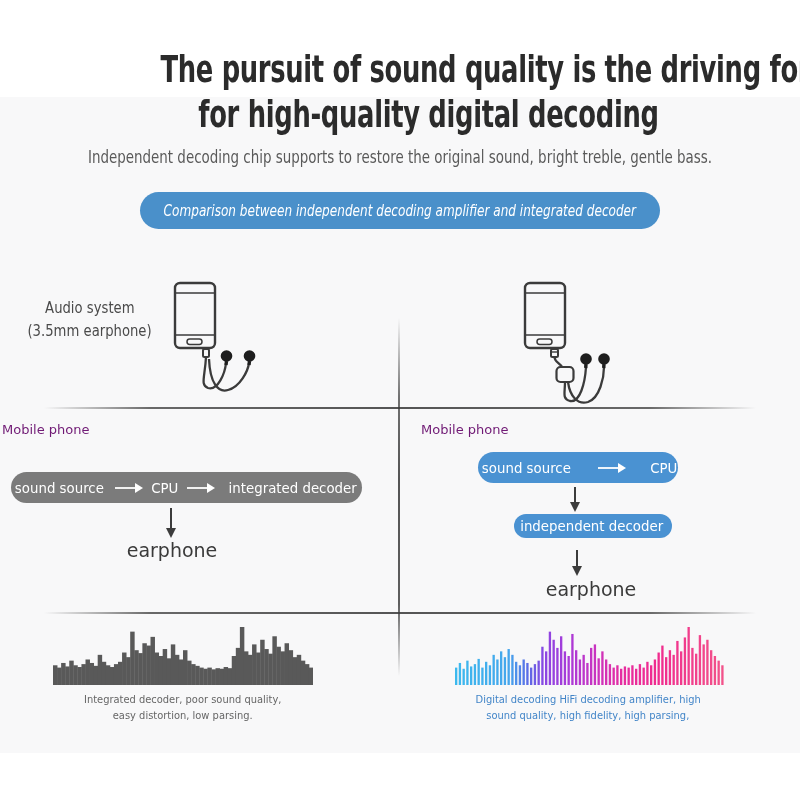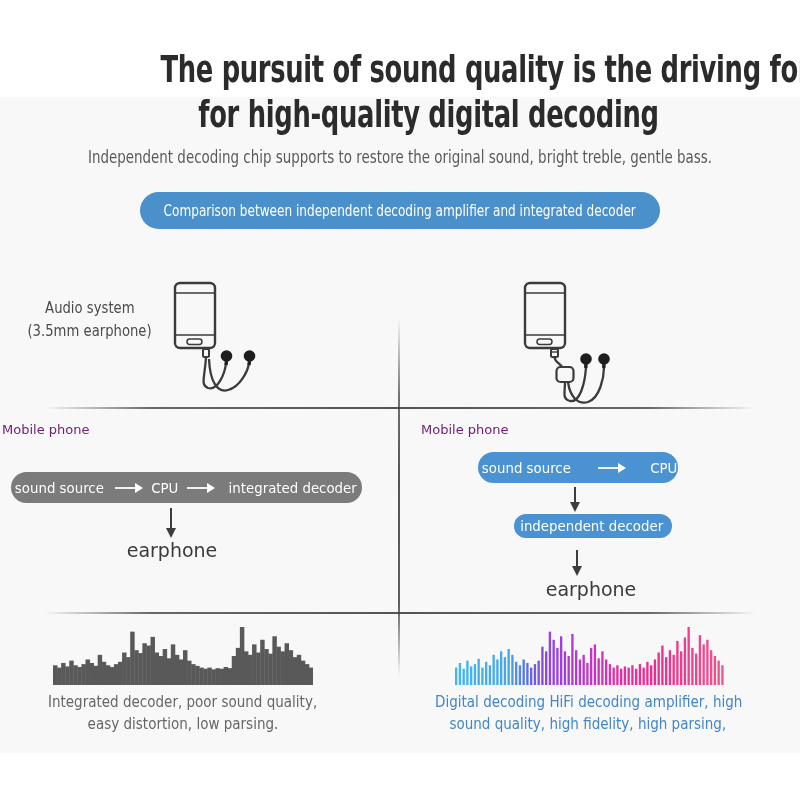--- a/index.html
+++ b/index.html
@@ -10,41 +10,41 @@
   .bg-band{position:absolute;left:0;top:97px;width:800px;height:656px;background:#f8f8f9;}
   .cond{display:inline-block;white-space:nowrap;transform-origin:center;}
   .title-line{position:absolute;left:0;width:800px;text-align:center;
     font-weight:bold;color:var(--title-dark);font-size:38px;line-height:1;}
   .title-line .cond{transform:scaleX(0.68);letter-spacing:-0.5px;}
   .subtitle{position:absolute;left:0;top:147px;width:800px;text-align:center;
     color:#595959;font-size:17px;}
   .subtitle .cond{transform:scaleX(0.79);}
   .banner{position:absolute;left:140px;top:192px;width:520px;height:37px;
     background:var(--banner-blue);border-radius:19px;color:#fff;font-size:15.5px;
-    display:flex;align-items:center;justify-content:center;}
+    display:flex;align-items:center;justify-content:center;font-style:italic;}
   .banner .cond{transform:scaleX(0.78);}
   .device-label{position:absolute;left:8px;top:297px;width:164px;text-align:center;
     color:#4a4a4a;font-size:15px;line-height:1.55;}
   .device-label .cond{transform:scaleX(0.88);}
   .nillkin-label{position:absolute;left:600px;top:305px;width:195px;
     color:var(--link-blue);font-size:15px;white-space:nowrap;}
   .nillkin-label .cond{transform:scaleX(0.74);transform-origin:left center;}
   .divider-h{position:absolute;left:44px;width:712px;height:2px;
     background:linear-gradient(90deg,rgba(56,56,56,0) 0%,rgba(56,56,56,0.75) 15%,rgba(56,56,56,0.85) 50%,rgba(56,56,56,0.75) 85%,rgba(56,56,56,0) 100%);}
   .divider-v{position:absolute;left:398px;top:318px;width:2px;height:358px;
     background:linear-gradient(180deg,rgba(56,56,56,0) 0%,rgba(56,56,56,0.7) 22%,rgba(56,56,56,0.85) 45%,rgba(56,56,56,0.8) 80%,rgba(56,56,56,0) 100%);}
   .flow-title{position:absolute;width:340px;text-align:left;color:#701a75;font-size:13px;}
   .flow-end{position:absolute;width:340px;text-align:center;color:#3a3a3a;font-size:19px;}
   .pill{position:absolute;border-radius:16px;color:#fff;display:flex;
     align-items:center;justify-content:space-between;gap:7px;font-size:14.5px;}
   .pill .cond{transform:scaleX(0.92);}
   .pill-gray{background:var(--pill-gray);}
   .pill-blue{background:var(--accent-blue);}
   .arrow-abs{position:absolute;}
-  .caption{position:absolute;width:340px;text-align:center;font-size:15px;line-height:1.45;}
+  .caption{position:absolute;width:340px;text-align:center;font-size:11px;line-height:1.45;}
   .caption-gray{color:var(--caption-gray);}
   .caption-blue{color:var(--caption-blue);}
   .caption .cond{transform:scaleX(0.9);}
   svg{display:block;}
 </style>
 </head>
 <body>
 
 <div id="canvas">
   <div class="bg-band"></div>

